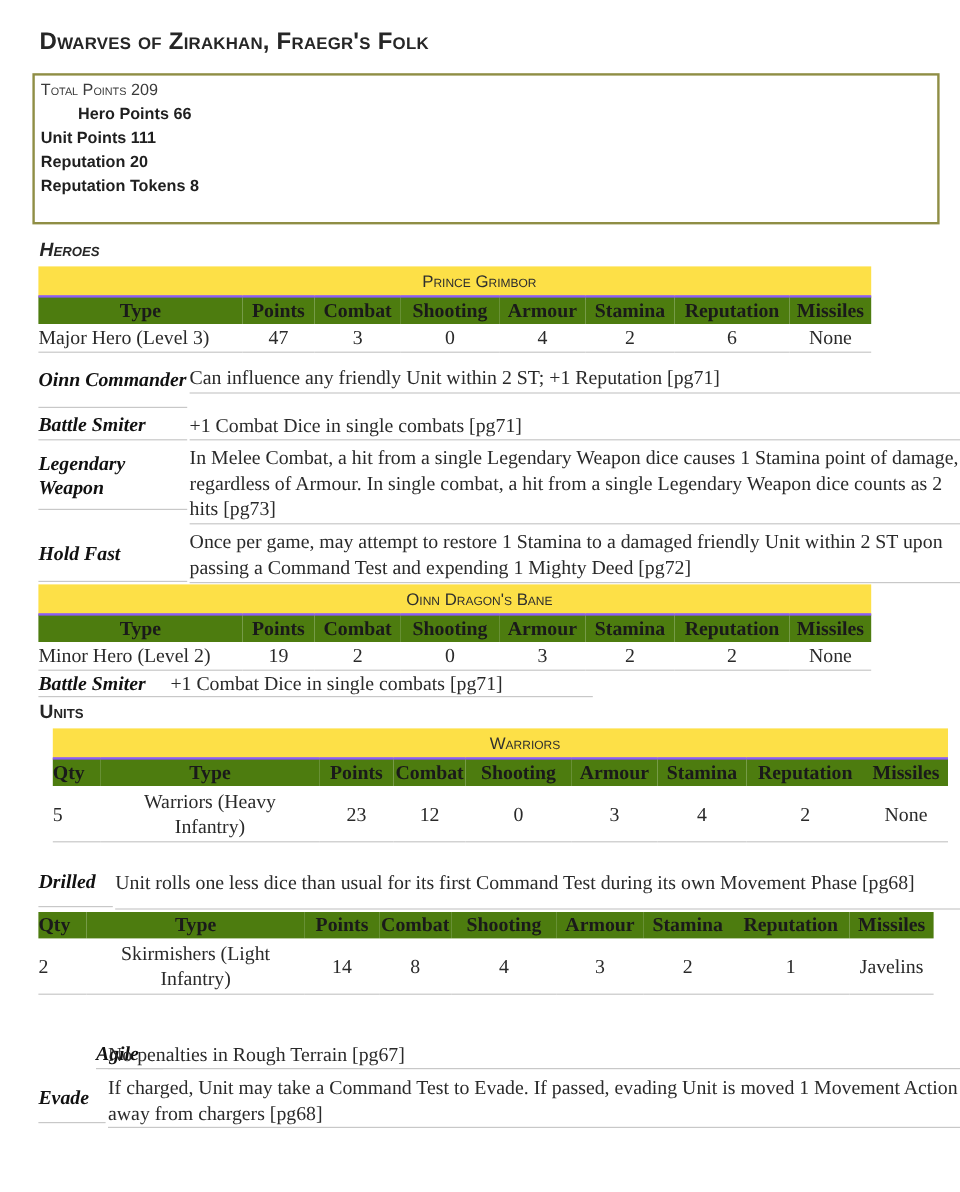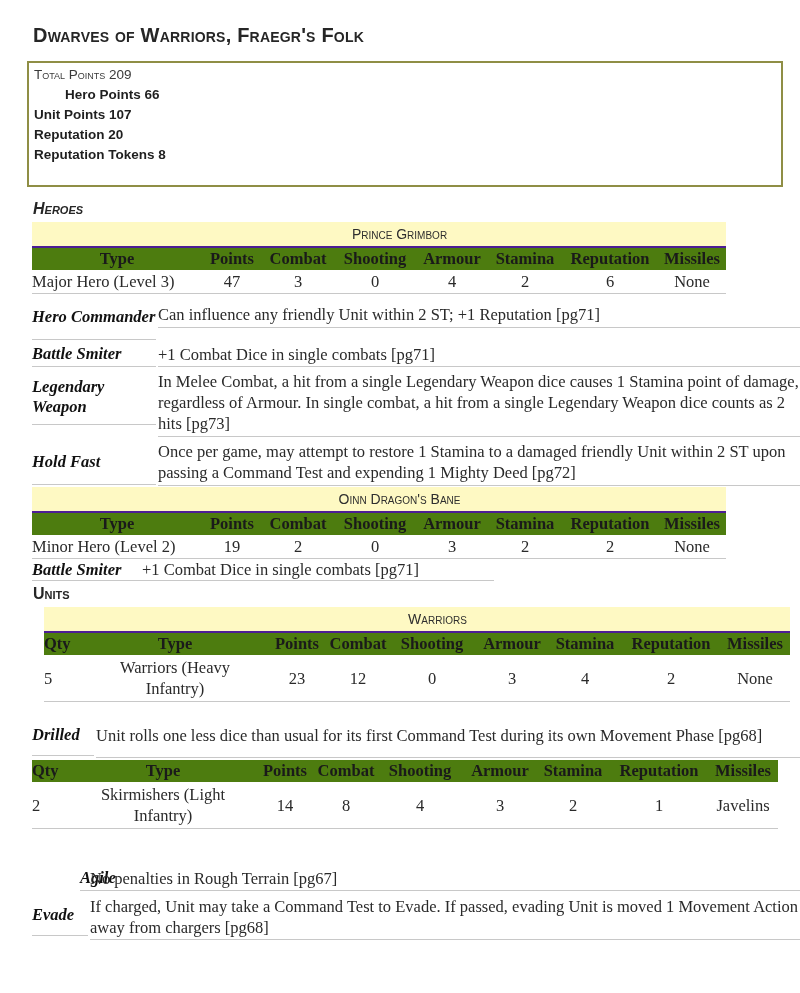--- a/index.html
+++ b/index.html
@@ -27,23 +27,23 @@
     font-family: "Liberation Sans", sans-serif; font-weight: bold;
     font-size: 16px; font-variant: small-caps; color: #262626;
   }
 
   table.stat {
     position: absolute; border-collapse: collapse;
     font-family: "Liberation Serif", serif; font-size: 16.5px;
   }
   table.stat td, table.stat th { padding: 0; text-align: center; white-space: nowrap; }
   table.stat tr.title-row td {
-    background: #fef9c3; height: 24px;
+    background: #fde047; height: 24px;
     font-family: "Liberation Sans", sans-serif; font-variant: small-caps;
-    font-size: 14px; color: #2e2e2e; border-bottom: 2px solid #4c1d95; padding-left: 41px;
+    font-size: 14px; color: #2e2e2e; border-bottom: 2px solid #8b5cf6; padding-left: 41px;
   }
   table.stat tr.head-row th {
     background: #4d7c0f; height: 22px; font-weight: bold; font-size: 16.5px; color: #1a1a1a;
   }
   table.stat tr.val-row td { height: 23px; border-bottom: 1px solid #c8c8c8; color: #2a2a2a; }
   table.stat tr.val-row.tall td { height: 46px; line-height: 21px; }
 
   .trait {
     position: absolute; font-family: "Liberation Serif", serif; font-size: 16.5px; color: #2a2a2a;
   }
@@ -53,26 +53,26 @@
     display: flex; align-items: center; line-height: 20px;
   }
   .trait .desc {
     position: absolute; border-bottom: 1px solid #c8c8c8; box-sizing: border-box;
     line-height: 21px; display: flex; align-items: center;
   }
 </style>
 </head>
 <body>
 
-<div class="doc-title">Dwarves of Warriors, Fraegr's Folk</div>
+<div class="doc-title">Dwarves of Zirakhan, Fraegr's Folk</div>
 
 <div class="summary-box">
   <div class="line total" style="top:4px;">Total Points 209</div>
   <div class="line b" style="top:24px;padding-left:31px;">Hero Points 66</div>
-  <div class="line b" style="top:44px;">Unit Points 107</div>
+  <div class="line b" style="top:44px;">Unit Points 111</div>
   <div class="line b" style="top:64px;">Reputation 20</div>
   <div class="line b" style="top:84px;">Reputation Tokens 8</div>
 </div>
 
 <div class="section-heading" style="top:200px;font-style:italic;">Heroes</div>
 
 <table class="stat" style="left:32px; top:222px; width:694px;">
   <colgroup>
     <col style="width:170px">
       <col style="width:60px">
@@ -104,21 +104,21 @@
     <td>0</td>
     <td>4</td>
     <td>2</td>
     <td>6</td>
     <td>None</td>
   </tr>
 </tbody>
   </table>
 
 <div class="trait" style="left:32px; top:294px;">
-  <div class="name" style="top:0; width:124px; height:46px;">Hero Commander</div>
+  <div class="name" style="top:0; width:124px; height:46px;">Oinn Commander</div>
   <div class="desc" style="left:126px; top:0; width:652px; height:34px; align-items:flex-end; padding-bottom:2px;">Can influence any friendly Unit within 2 ST; +1 Reputation [pg71]</div>
 </div>
 <div class="trait" style="left:32px; top:342px;">
   <div class="name" style="top:0; width:124px; height:25px;">Battle Smiter</div>
   <div class="desc" style="left:126px; top:0; width:652px; height:25px;">+1 Combat Dice in single combats [pg71]</div>
 </div>
 <div class="trait" style="left:32px; top:369px;">
   <div class="name" style="top:0; width:124px; height:56px;">Legendary Weapon</div>
   <div class="desc" style="left:126px; top:0; width:652px; height:68px; white-space:normal;">In Melee Combat, a hit from a single Legendary Weapon dice causes 1 Stamina point of damage, regardless of Armour. In single combat, a hit from a single Legendary Weapon dice counts as 2 hits [pg73]</div>
 </div>

